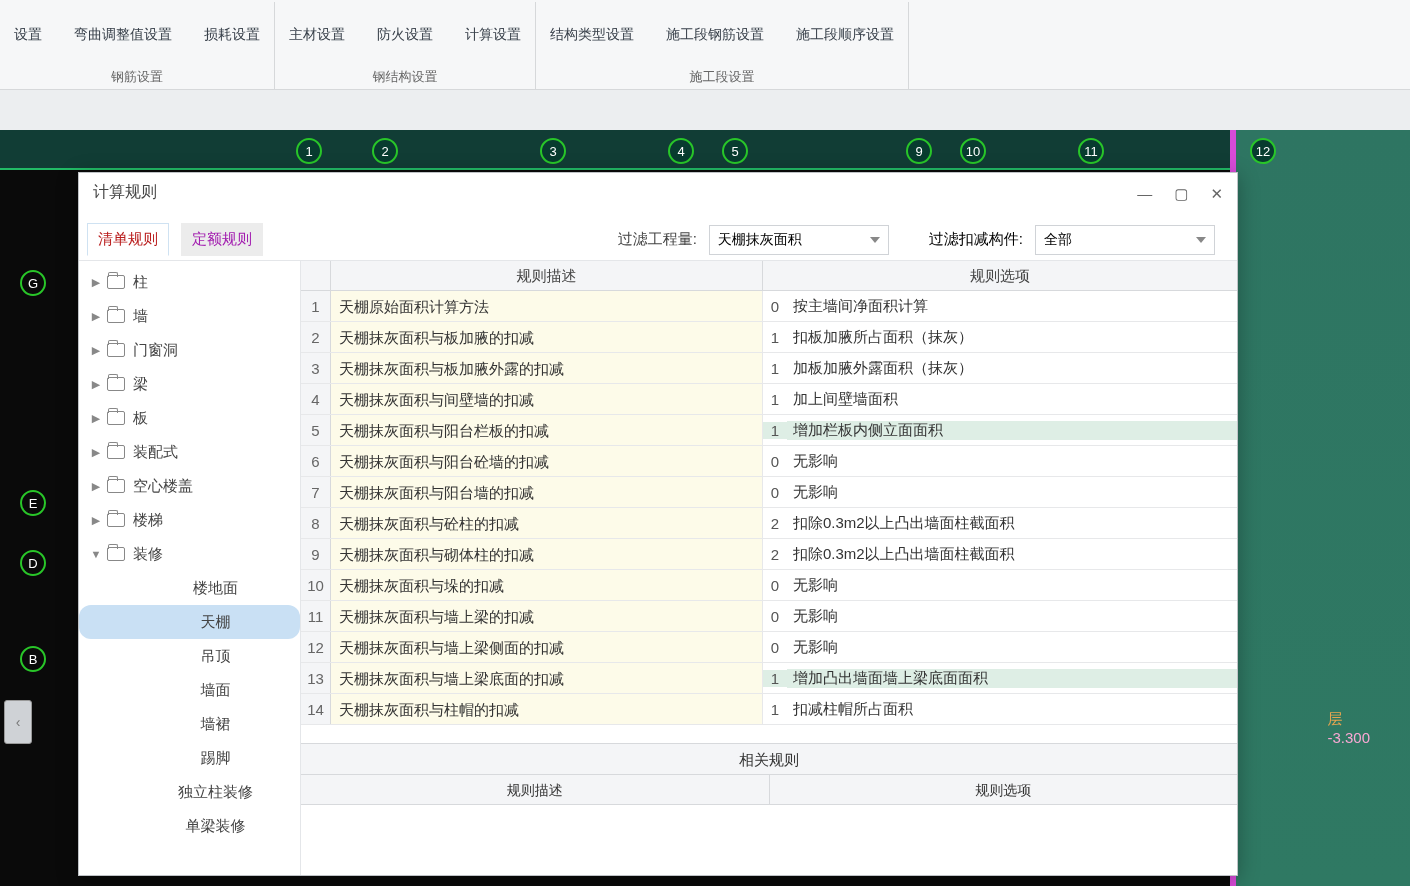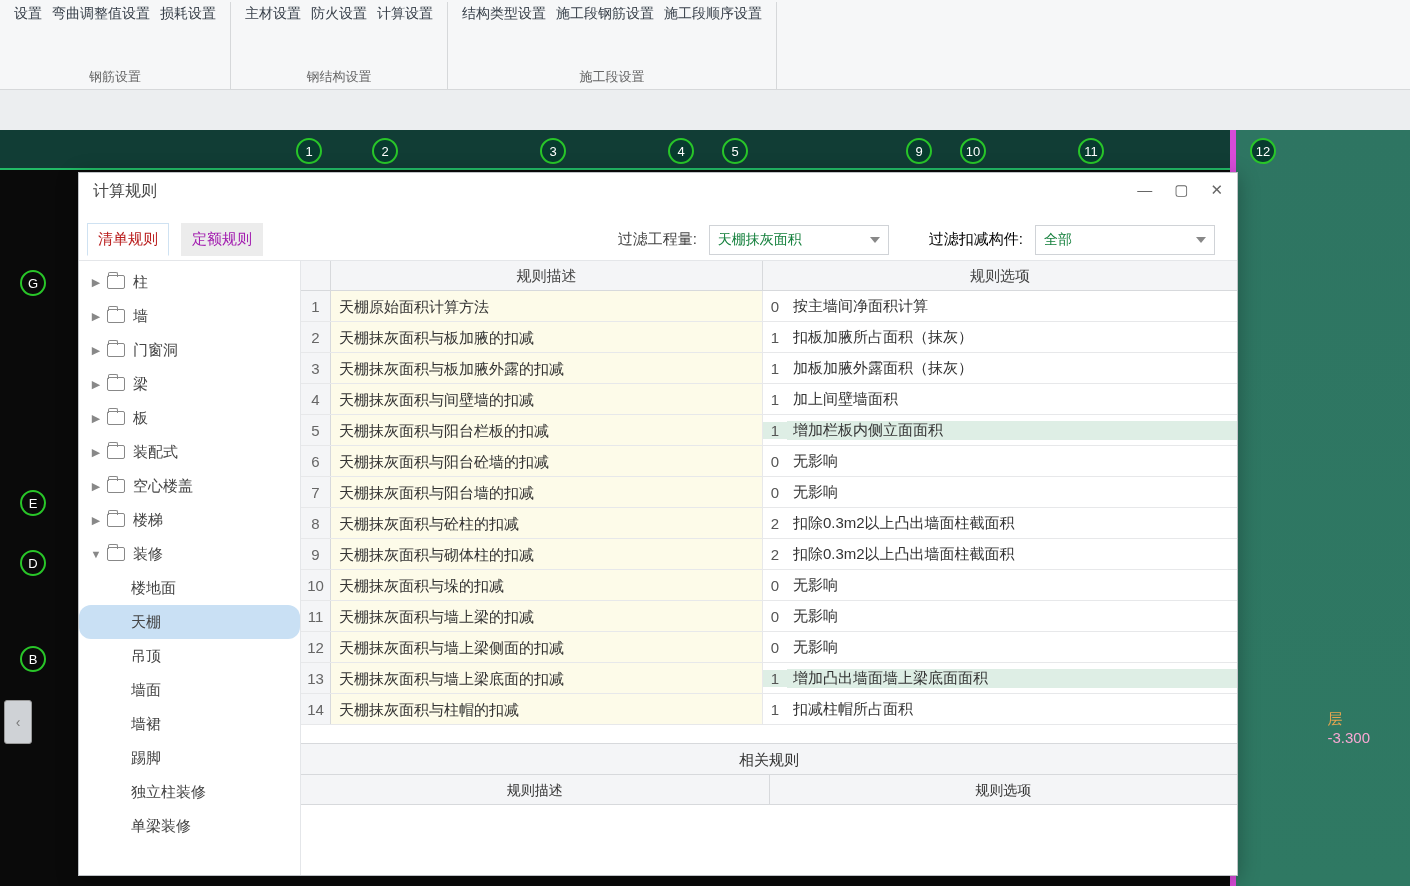--- a/index.html
+++ b/index.html
@@ -2,58 +2,58 @@
 <html><head>
 <meta charset="utf-8">
 <style>
   * { box-sizing: border-box; margin: 0; padding: 0; }
   body { font-family: "Microsoft YaHei", Arial, sans-serif; font-size: 14px; color: #333; background: #eceef0; overflow: hidden; width: 1410px; height: 886px; position: relative; }
 
   
   .ribbon { position: absolute; top:0; left:0; right:0; height:90px; background:#f6f7f8; border-bottom:1px solid #d6d8da; }
   .ribbon-inner { display:flex; height:55px; padding-top:2px; }
   .ribbon-group { display:flex; flex-direction:column; align-items:center; border-right:1px solid #d6d8da; padding:0 10px; height:88px; }
-  .ribbon-btns { display:flex; gap:2px; }
+  .ribbon-btns { display:flex; gap:24px;margin-top:21px; }
   .ribbon-btn { font-size:14px; color:#38404a; padding:3px 4px; cursor:pointer; white-space:nowrap; }
   .ribbon-cap { font-size:13px; color:#666; margin-top:auto; margin-bottom:4px; }
 
   
   .cad { position:absolute; top:130px; left:0; right:0; bottom:0; background:#0a0a0a; overflow:hidden; }
   .cad-right { position:absolute; top:0; right:0; width:180px; height:100%; background:linear-gradient(180deg,#2e7562,#2f7963); }
   .cad-right::after { content:""; position:absolute; left:0; top:0; width:6px; height:100%; background:#d84bd8; }
   .grid-num { position:absolute; top:8px; width:26px; height:26px; border:2px solid #29c629; border-radius:50%; color:#fff; font-size:13px; display:flex; align-items:center; justify-content:center; background:#083b2f; }
   .axis-lbl { position:absolute; left:20px; width:26px; height:26px; border:2px solid #29c629; border-radius:50%; color:#fff; font-size:13px; display:flex; align-items:center; justify-content:center; }
   .cad-top { position:absolute; top:0; left:0; right:0; height:40px; background:#113d35; border-bottom:2px solid #2b6; }
   .side-info { position:absolute; right:40px; top:580px; color:#e6a550; font-size:15px; }
   .side-btn { position:absolute; left:4px; top:570px; width:28px; height:44px; background:#cfd2d6; border:1px solid #999; border-radius:3px; color:#777; display:flex; align-items:center; justify-content:center; }
 
   
   .modal { position:absolute; top:172px; left:78px; width:1160px; height:704px; background:#fff; border:1px solid #bfc3c7; box-shadow:0 4px 20px rgba(0,0,0,.3); display:flex; flex-direction:column; }
-  .titlebar { height:46px; display:flex; align-items:flex-start; padding:8px 14px; }
+  .titlebar { height:46px; display:flex; align-items:flex-end; padding:16px 14px; }
   .titlebar .title { font-size:16px; color:#444; }
   .winbtns { margin-left:auto; display:flex; gap:22px; color:#666; font-size:15px; }
   .winbtns span { cursor:pointer; }
 
   .toolbar { height:42px; border-bottom:1px solid #e4e6e9; display:flex; align-items:center; padding-left:8px; gap:12px; }
   .tab { font-size:15px; padding:6px 10px; color:#a21caf; cursor:pointer; border:1px solid transparent; }
   .tab.active { color:#b91c1c; border:1px solid #cfe2f2; border-bottom-color:#fff; background:#fff; }
   .tab.inactive { background:#ececec; }
   .lbl { font-size:15px; color:#444; margin-left:auto; }
   .lbl2 { font-size:15px; color:#000000; margin-left:28px; }
-  .select { display:flex; align-items:center; border:1px solid #d0d3d7; height:30px; padding:0 8px; min-width:180px; background:#fff; justify-content:space-between; color:#15803d; cursor:pointer; }
+  .select { display:flex; align-items:center; border:1px solid #d0d3d7; height:30px; padding:0 8px; min-width:180px; background:#fff; justify-content:space-between; color:#000000; cursor:pointer; }
   .select2 { min-width:180px; }
   .caret { border-left:5px solid transparent; border-right:5px solid transparent; border-top:6px solid #888; margin-left:10px; }
 
   .body { flex:1; display:flex; overflow:hidden; }
   .tree { width:222px; border-right:1px solid #e4e6e9; overflow:auto; padding-top:4px; }
   .tnode { display:flex; align-items:center; height:34px; font-size:15px; color:#444; cursor:pointer; padding-left:10px; }
   .tw { width:14px; text-align:center; color:#888; margin-right:4px; font-size:11px; }
   .folder { width:18px; height:14px; border:1.3px solid #888; border-radius:2px; margin-right:8px; position:relative; }
   .folder::before { content:""; position:absolute; top:-4px; left:0; width:8px; height:4px; border:1.3px solid #888; border-bottom:none; border-radius:2px 2px 0 0; }
-  .leaf { padding-left:52px; }
+  .leaf { padding-left:52px;justify-content:center; }
   .leaf.selected { background:#c9e0f4;border-radius:12px; }
 
   .rules { flex:1; display:flex; flex-direction:column; overflow:hidden; }
   .grid-hd { display:flex; height:30px; background:#f4f5f7; border-bottom:1px solid #d7d9dc; font-size:15px; color:#444; }
   .grid-hd .gh1 { width:30px; border-right:1px solid #d7d9dc; }
   .grid-hd .gh2 { flex:1; text-align:center; line-height:30px; border-right:1px solid #d7d9dc; }
   .grid-hd .gh3 { flex:1.1; text-align:center; line-height:30px; }
   .rowwrap { overflow:auto; flex:1; }
   .row { display:flex; height:31px; border-bottom:1px solid #e7e8ea; font-size:15px; align-items:center; }
   .row .c0 { width:30px; text-align:center; color:#666; background:#f4f5f7; border-right:1px solid #d7d9dc; height:100%; line-height:31px; }

